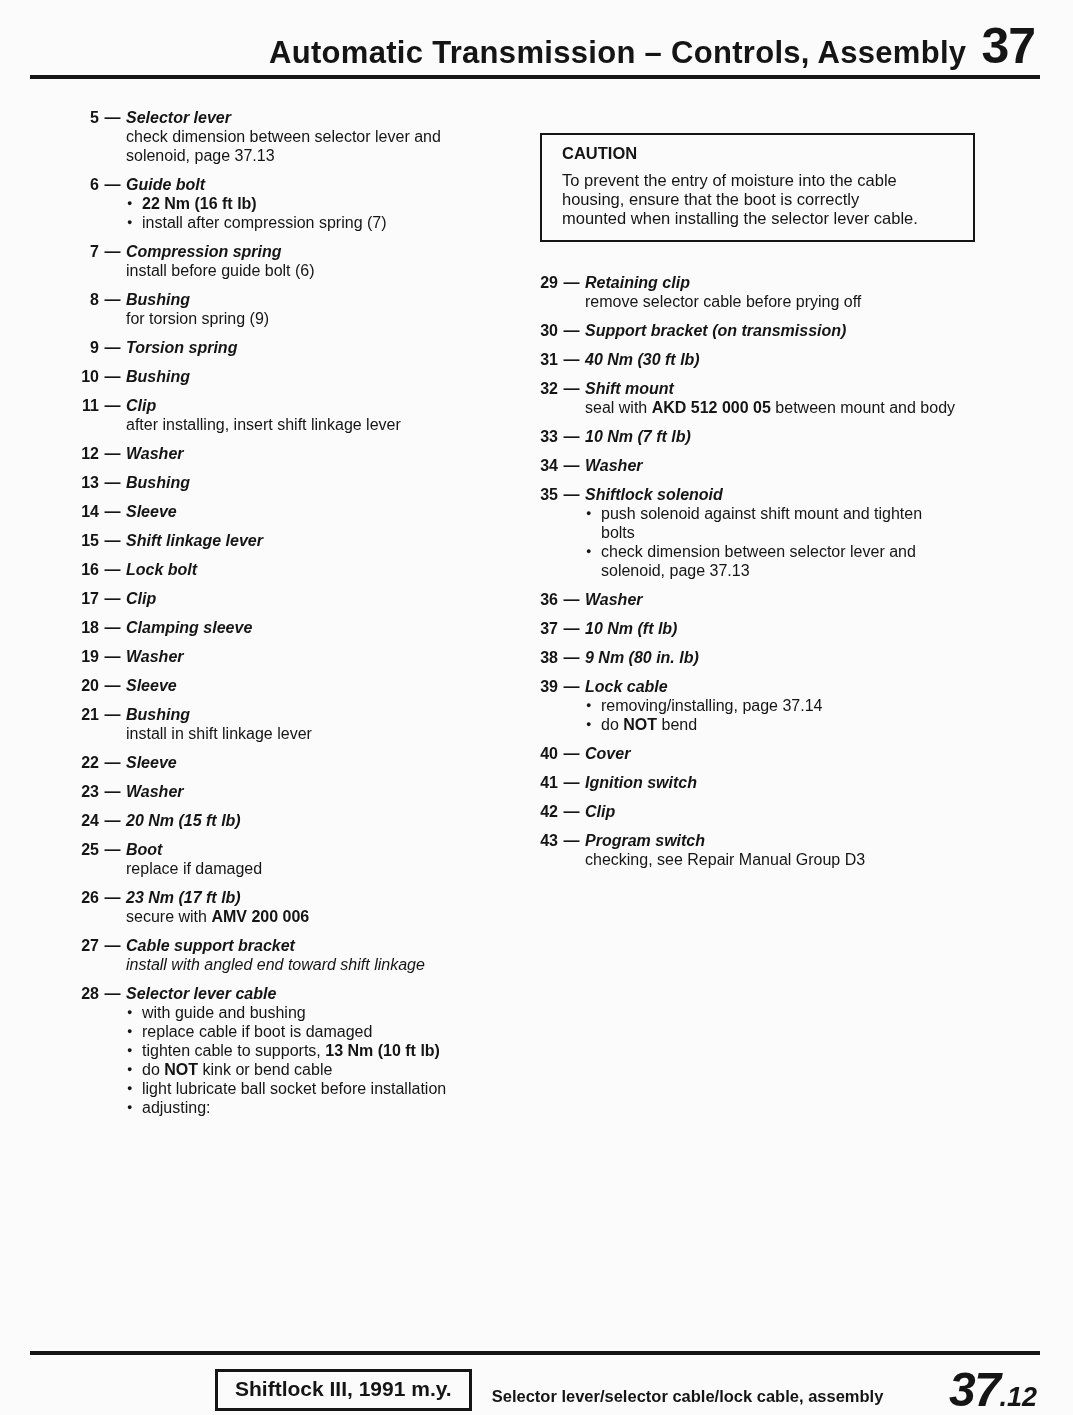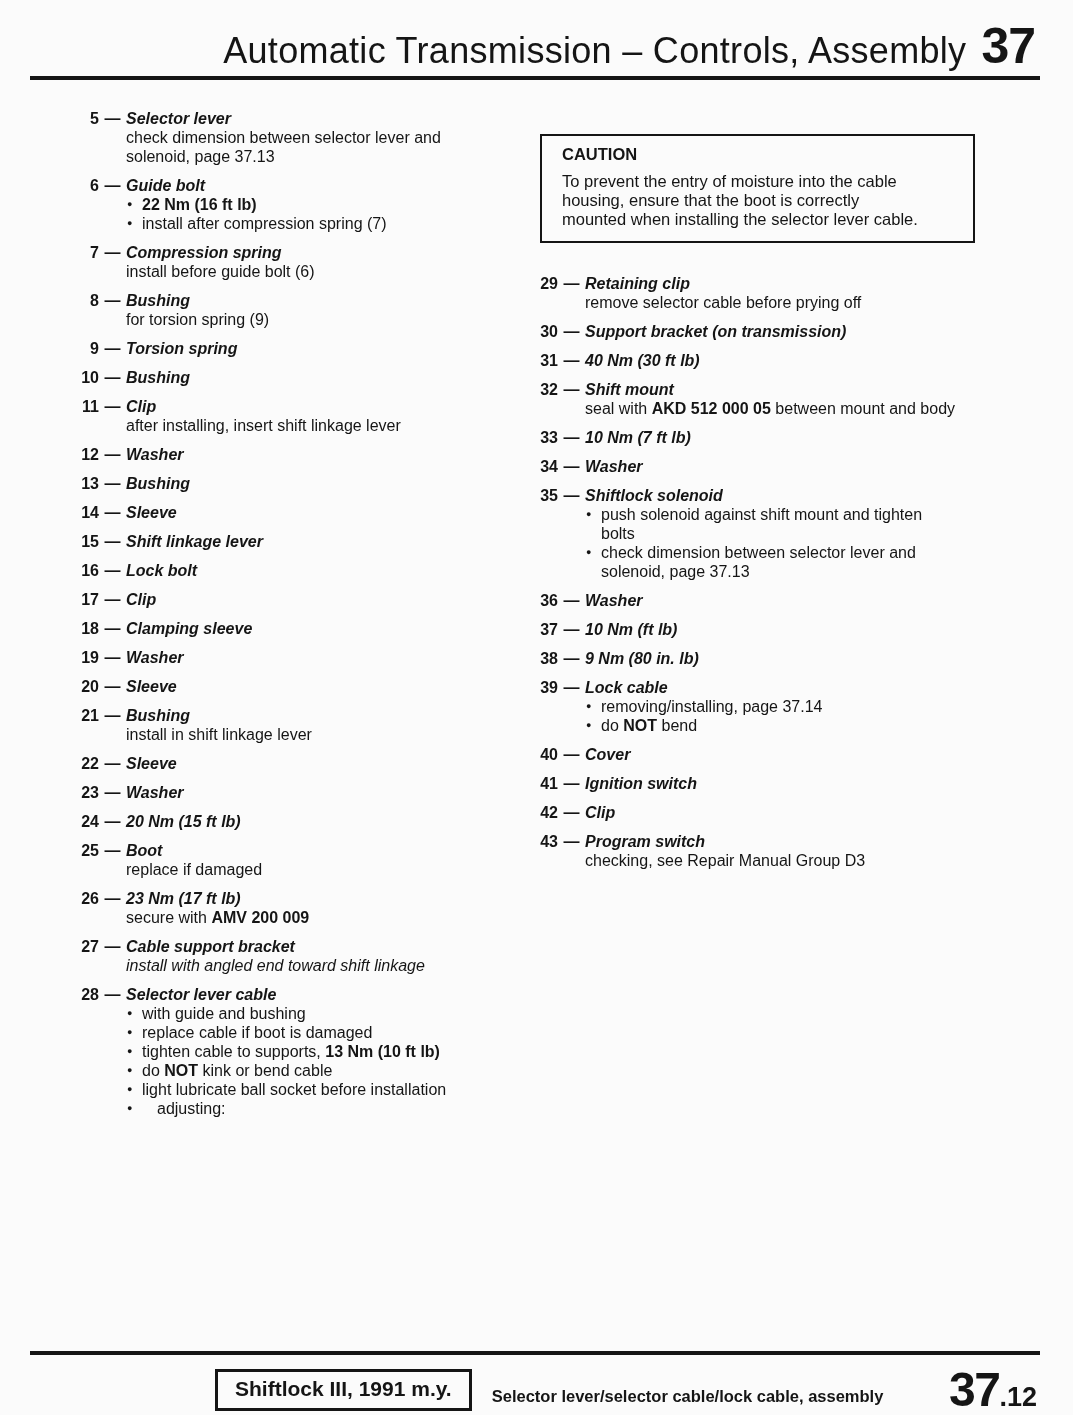--- a/index.html
+++ b/index.html
@@ -16,21 +16,21 @@
     background:var(--paper);
     color:var(--ink);
     font-family:"Liberation Sans","DejaVu Sans",sans-serif;
     overflow:hidden;
   }
   
   .hdr{
     display:flex;align-items:baseline;justify-content:flex-end;
     padding:24px 38px 0 0;gap:15px;
   }
-  .hdr-title{font-size:36px;font-weight:normal;letter-spacing:.3px;white-space:nowrap;text-align:right;}
+  .hdr-title{font-size:31px;font-weight:bold;letter-spacing:.3px;white-space:nowrap;text-align:right;}
   .hdr-num{font-size:50px;font-weight:bold;letter-spacing:-1px;line-height:.9;}
   .rule{height:4px;background:var(--ink);margin:4px 33px 0 30px;}
   
   .cols{display:flex;padding:29px 0 0 78px;}
   .col-left{width:455px;}
   .col-right{width:460px;margin-left:4px;}
   
   .caution{
     margin:25px 0 31px 3px;width:435px;
     border:2px solid var(--ink);
@@ -44,34 +44,34 @@
   .dash{width:27px;text-align:center;font-weight:bold;}
   .ibody{flex:1;}
   .ttl{font-weight:bold;font-style:italic;}
   .note{max-width:347px;}
   .col-right .note{max-width:382px;}
   .bul{display:flex;}
   .dot{width:16px;font-size:9px;line-height:19px;padding-left:1px;}
   .btxt{max-width:352px;}
   .col-right .btxt{max-width:335px;}
   .hangrow{display:flex;}
-  .hlabel{margin-right:10px;white-space:nowrap;margin-left:15px;}
+  .hlabel{margin-right:10px;white-space:nowrap;}
   .hrest{max-width:296px;}
   .b{font-weight:bold;}
   .i{font-style:italic;}
   
   .footer{position:absolute;top:1347px;left:0;right:0;}
   .f-row{display:flex;align-items:flex-end;margin:14px 36px 0 215px;}
   .model-box{
     border:3px solid var(--ink);
     padding:5px 17px 7px;
     font-size:21px;font-weight:bold;white-space:nowrap;
   }
   .f-caption{margin:0 0 5px 20px;font-weight:bold;font-size:16.5px;flex:1;}
-  .f-page{white-space:nowrap;line-height:.85;}
+  .f-page{white-space:nowrap;line-height:.85;font-style:italic;}
   .f-page .big{font-size:48px;font-weight:bold;letter-spacing:-1.5px;}
   .f-page .small{font-size:27px;font-weight:bold;}
 </style>
 </head>
 <body>
 
 <div class="page">
 
   <div class="hdr">
     <div class="hdr-title">Automatic Transmission – Controls, Assembly</div>
@@ -240,21 +240,21 @@
           <div class="ibody">
             <div class="ttl">Boot</div>
             <div class="note"><span>replace if damaged</span></div>
           </div>
         </div>
         <div class="item">
           <span class="num">26</span>
           <span class="dash">—</span>
           <div class="ibody">
             <div class="ttl">23 Nm (17 ft lb)</div>
-            <div class="note"><span>secure with </span><span class="b ">AMV 200 009</span></div>
+            <div class="note"><span>secure with </span><span class="b ">AMV 200 006</span></div>
           </div>
         </div>
         <div class="item">
           <span class="num">27</span>
           <span class="dash">—</span>
           <div class="ibody">
             <div class="ttl">Cable support bracket</div>
             <div class="note i"><span>install with angled end toward shift linkage</span></div>
           </div>
         </div>

